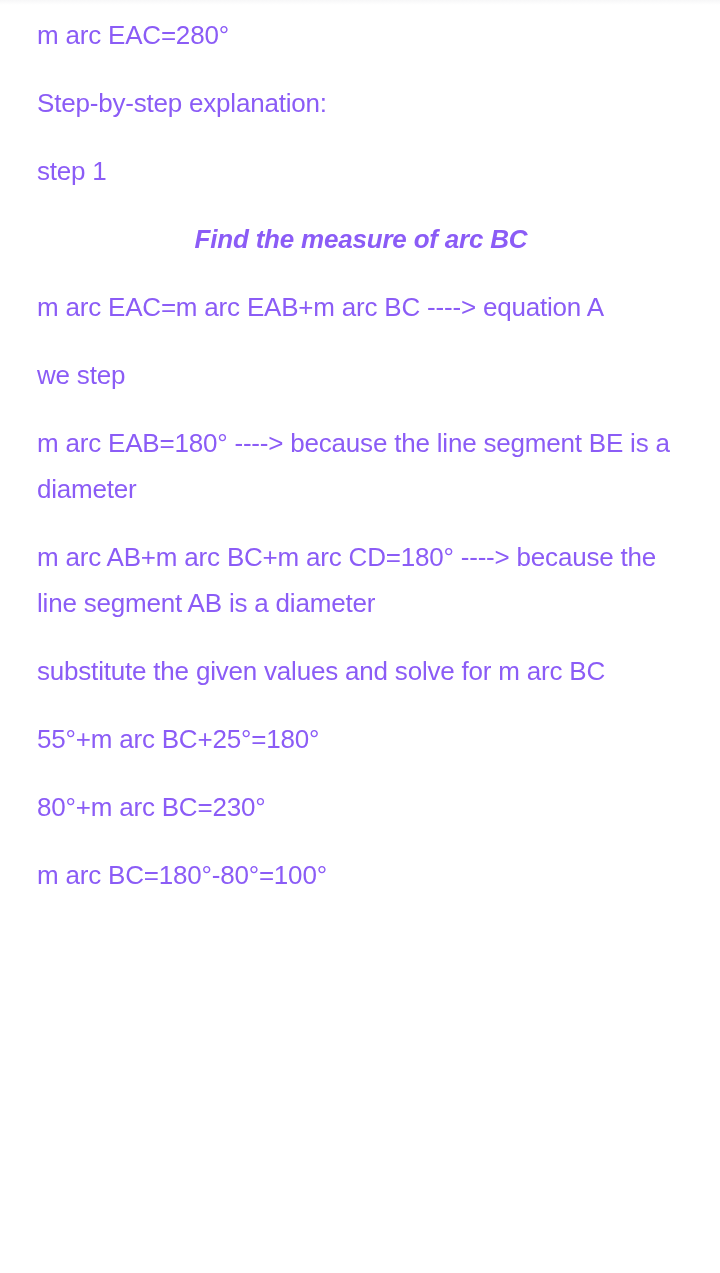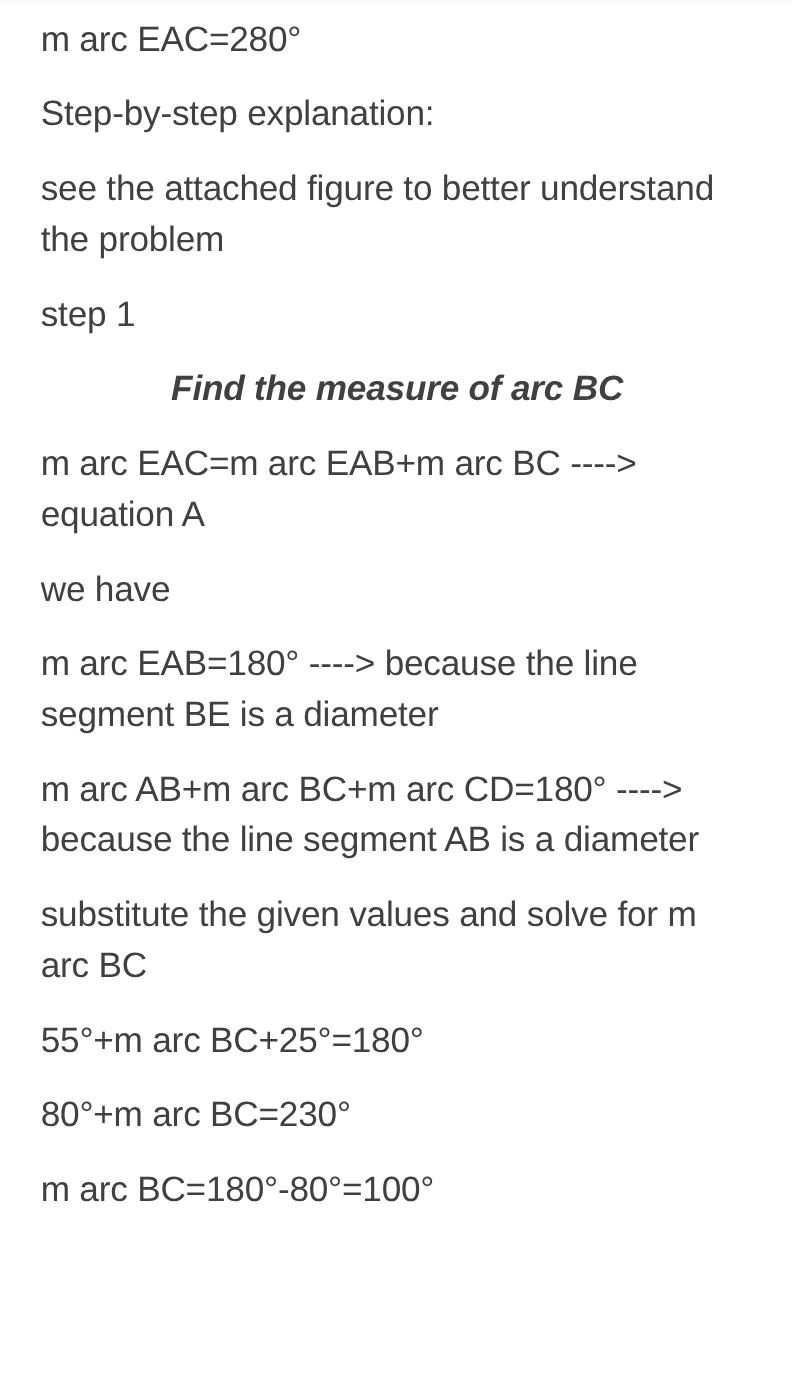--- a/index.html
+++ b/index.html
@@ -33,25 +33,25 @@
   #content {
     position: absolute;
     top: 0;
     left: 0;
     width: 720px;
     padding: 12px 35px 0 37px;
     box-sizing: border-box;
   }
   .para {
     margin: 0 0 22px 0;
-    font-size: 32px;
+    font-size: 26px;
     line-height: 46px;
     letter-spacing: -0.2px;
     font-weight: 400;
-    color: #404040;
+    color: #8b5cf6;
     word-wrap: break-word;
     white-space: pre-wrap;
   }
   .para.bold {
     font-weight: 400;
   }
   .para.bolditalic {
     font-weight: 700;
     font-style: italic;
     text-align: center;
@@ -65,30 +65,29 @@
 
 <div id="page">
   <div id="top-strip"></div>
 
   <div id="content">
 
     <p class="para">m arc EAC=280°</p>
 
     <p class="para bold">Step-by-step explanation:</p>
 
-    <p class="para">see the attached figure to better understand the problem</p>
 
     <p class="para bold">step 1</p>
 
     <p class="para bolditalic">Find the measure of arc BC</p>
 
 
     <p class="para">m arc EAC=m arc EAB+m arc BC ----&gt; equation A</p>
 
-    <p class="para">we have</p>
+    <p class="para">we step</p>
 
     <p class="para">m arc EAB=180° ----&gt; because the line segment BE is a diameter</p>
 
     <p class="para">m arc AB+m arc BC+m arc CD=180° ----&gt; because the line segment AB is a diameter</p>
 
     <p class="para">substitute the given values and solve for m arc BC</p>
 
     <p class="para">55°+m arc BC+25°=180°</p>
 
     <p class="para">80°+m arc BC=230°</p>

